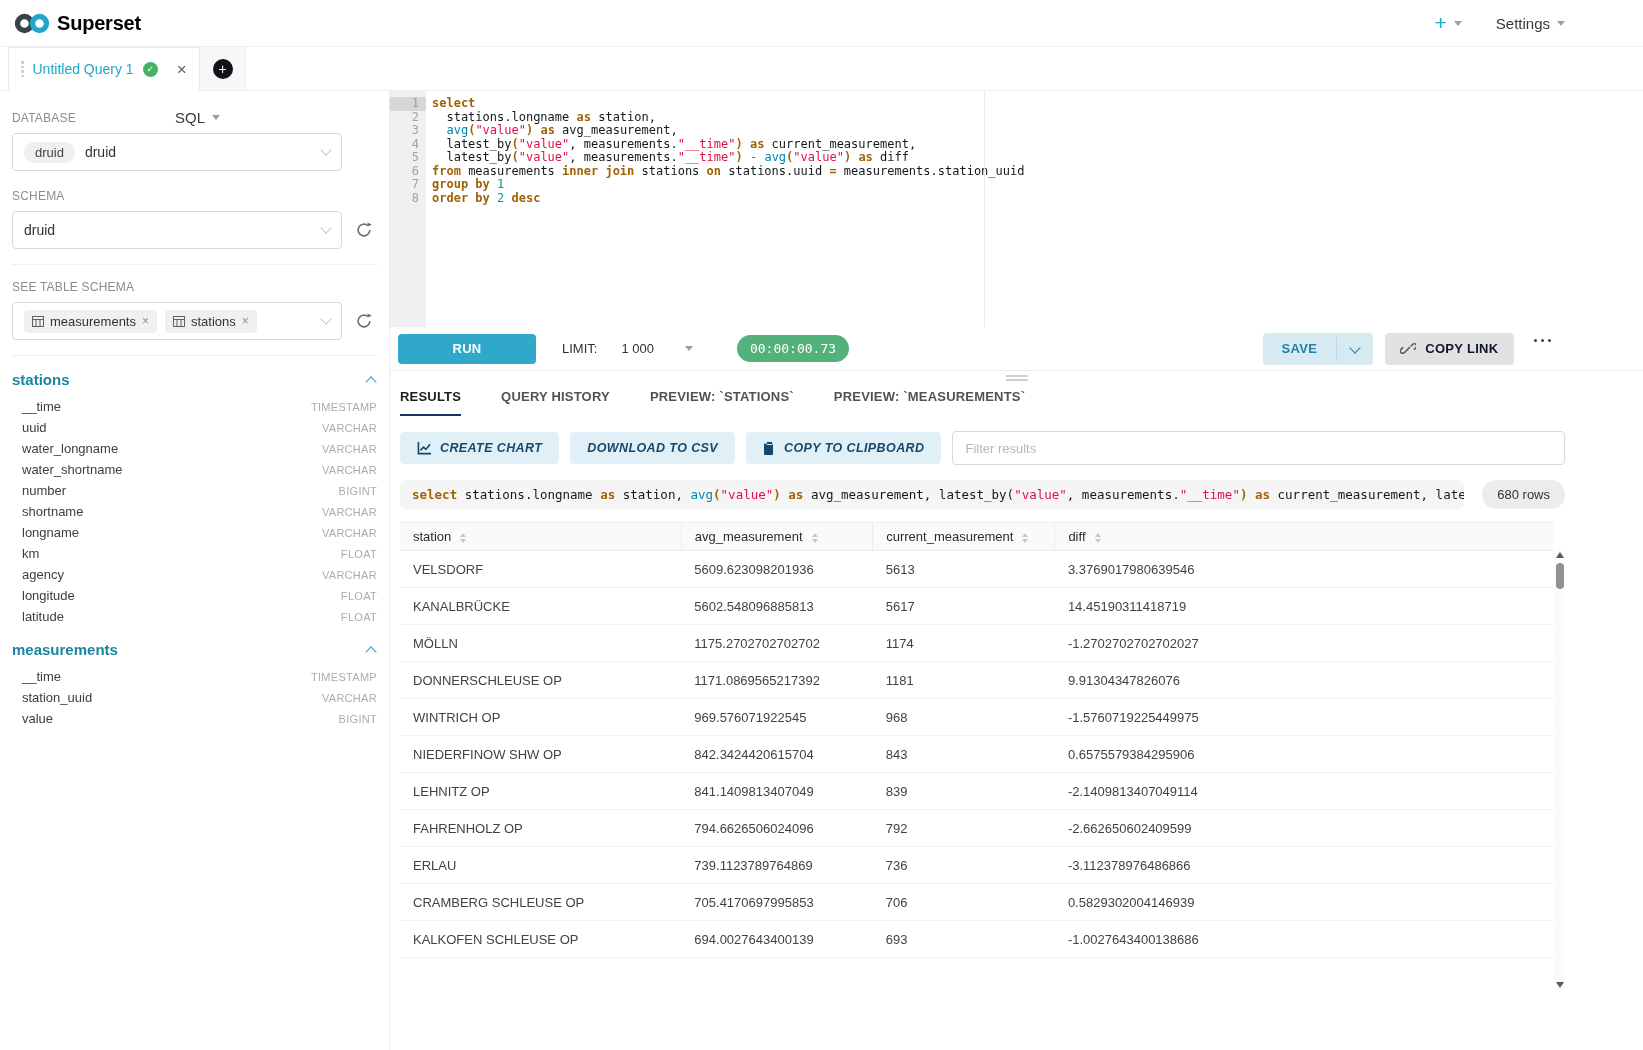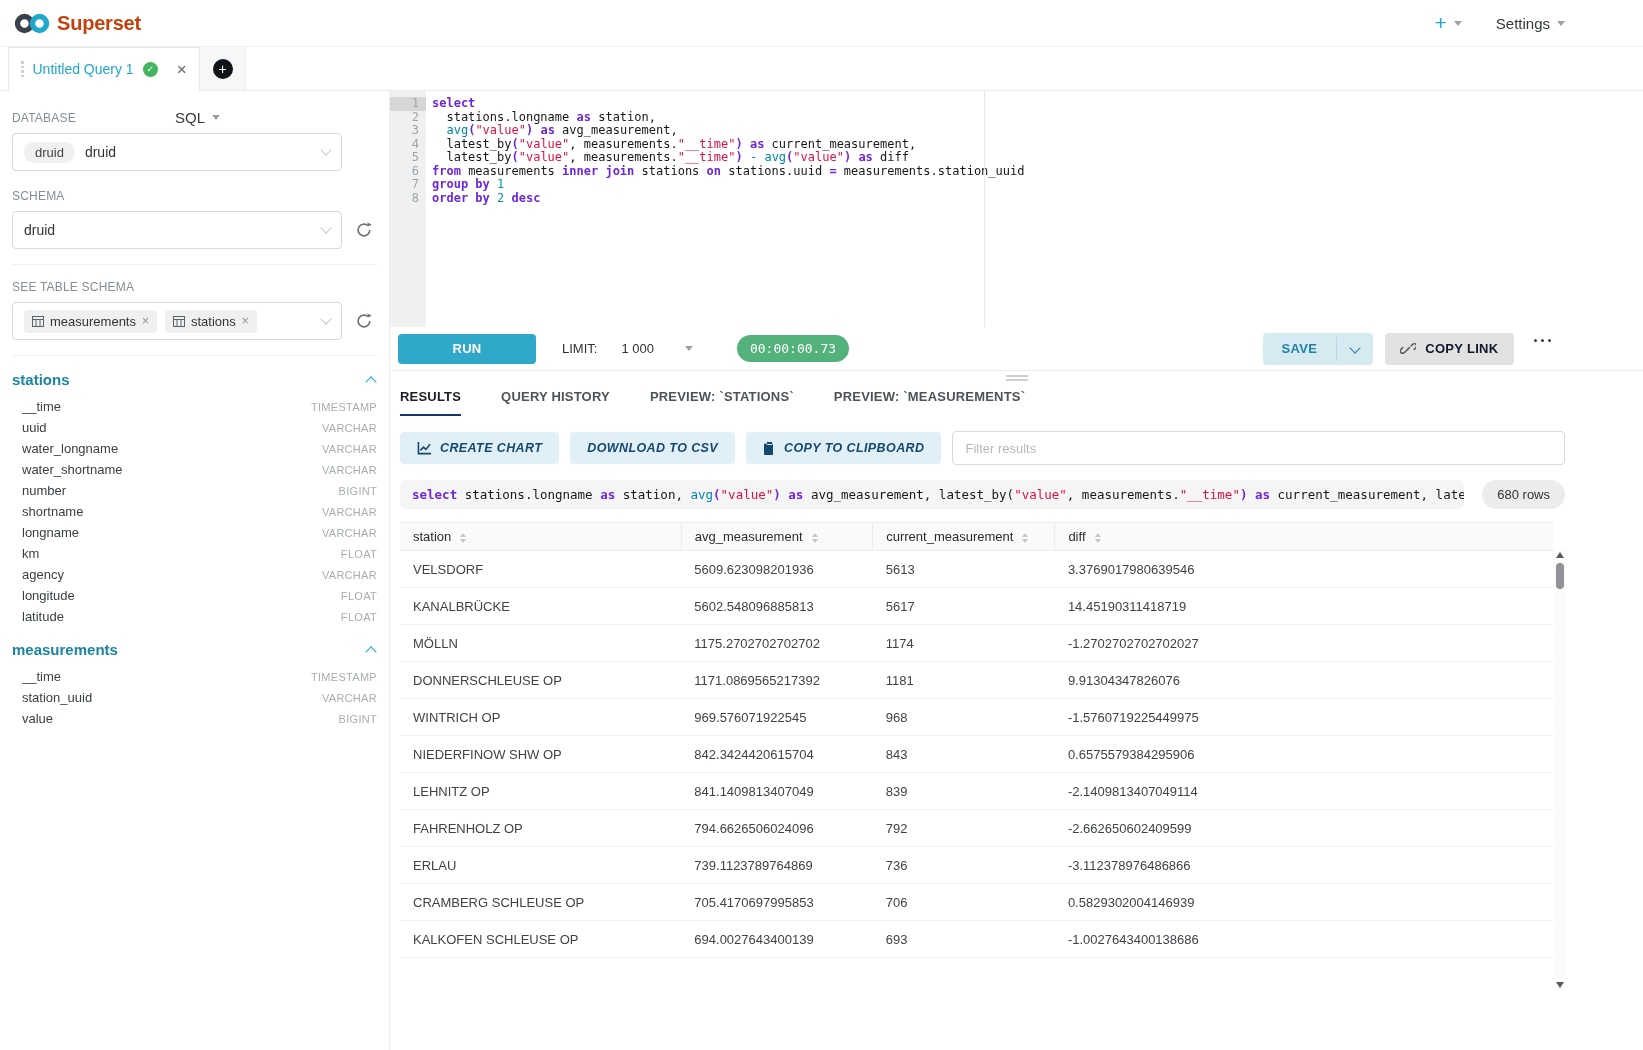--- a/index.html
+++ b/index.html
@@ -3,21 +3,21 @@
 <meta charset="utf-8">
 <style>
   * { box-sizing: border-box; margin: 0; padding: 0; }
   html,body { width:1643px; height:1050px; overflow:hidden; background:#fff;
     font-family:"Liberation Sans", sans-serif; }
   .app { width:1643px; height:1050px; position:relative; display:flex; flex-direction:column; }
 
   
   .topnav { height:47px; display:flex; align-items:center; padding:0 78px 0 14px; border-bottom:1px solid #f0f0f0; flex:0 0 auto;}
   .brand { display:flex; align-items:center; gap:7px; }
-  .brand-name { font-size:20px; font-weight:bold; color:#c2410c; letter-spacing:-0.2px;}
+  .brand-name { font-size:20px; font-weight:bold; color:#000000; letter-spacing:-0.2px;}
   .navmenu { display:flex; gap:46px; margin-left:34px;flex-direction:column; }
   .nav-item { font-size:15px; color:#353a3e; cursor:pointer; display:flex; align-items:center;}
   .caret { display:inline-block; width:0; height:0; border-left:4px solid transparent; border-right:4px solid transparent; border-top:5px solid #9aa0a4; margin-left:7px;}
   .nav-right { margin-left:auto; display:flex; align-items:center; gap:34px;}
   .plus-new { color:#20a7c9; font-size:21px; display:flex; align-items:center;}
   .settings { font-size:15px; color:#353a3e; display:flex; align-items:center;}
 
   
   .tabstrip { height:44px; display:flex; align-items:stretch; border-bottom:1px solid #ededed; flex:0 0 auto; background:#fff;}
   .qtab { margin-left:8px; width:192px; display:flex; align-items:center; gap:9px; padding:0 12px;
@@ -55,21 +55,21 @@
   
   .main { flex:1; display:flex; flex-direction:column; min-width:0; position:relative;}
 
   
   .editor { height:236px; flex:0 0 auto; display:flex; position:relative; overflow:hidden;}
   .gutter { width:36px; background:#f0f0f0; padding:6px 0; text-align:right; flex:0 0 auto;}
   .gutter .ln { font:12px/13.5px "DejaVu Sans Mono", monospace; color:#9aa5ab; padding-right:7px;}
   .gutter .ln.active { background:#d6d6d6;}
   .codepane { flex:1; padding:6px 0; white-space:pre; overflow:hidden;}
   .code-line { font:12px/13.5px "DejaVu Sans Mono", monospace; color:#15181b; padding-left:6px;}
-  .tk-k { font-weight:bold; color:#6d28d9;}
+  .tk-k { font-weight:bold; color:#a16207;}
   .tk-f { color:#0086b3;}
   .tk-s { color:#dd1144;}
   .tk-n { color:#099999;}
   .printmargin { position:absolute; left:594px; top:0; bottom:0; width:1px; background:#e9e9e9;}
 
   
   .etoolbar { height:44px; flex:0 0 auto; display:flex; align-items:center; padding:0 90px 0 8px; gap:26px; border-bottom:1px solid #ededed;}
   .run-btn { width:138px; height:30px; background:#2fa8c9; border:none; border-radius:4px; color:#fff; font-weight:bold; font-size:13px; letter-spacing:0.3px; font-family:inherit; cursor:pointer;}
   .limit { display:flex; align-items:center; font-size:13px; color:#2f3337; gap:24px; cursor:pointer;}
   .timer { background:#53b27c; color:#fff; height:27px; border-radius:15px; padding:0 13px; display:flex; align-items:center; font:13px "DejaVu Sans Mono", monospace; margin-left:18px;}

